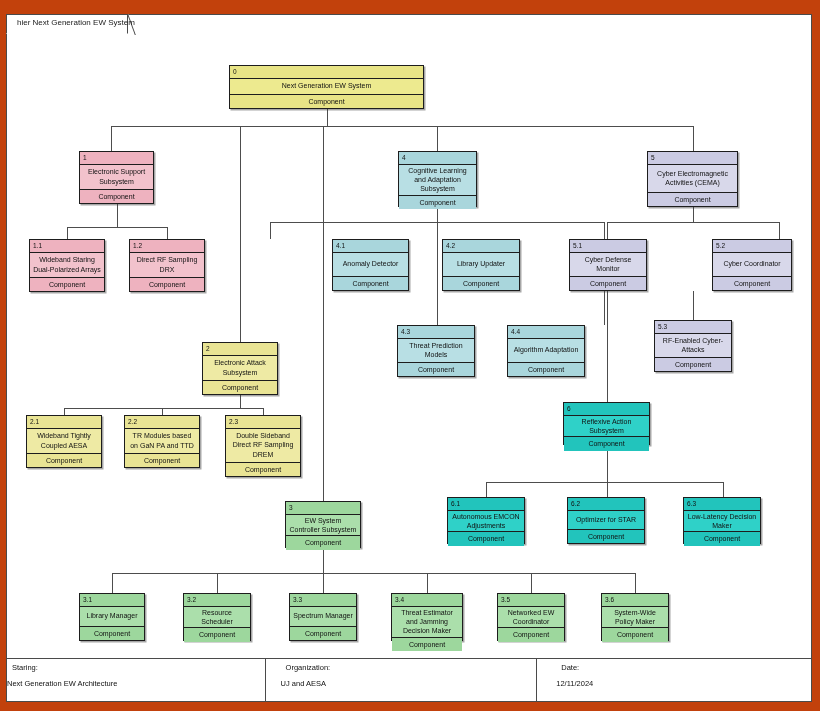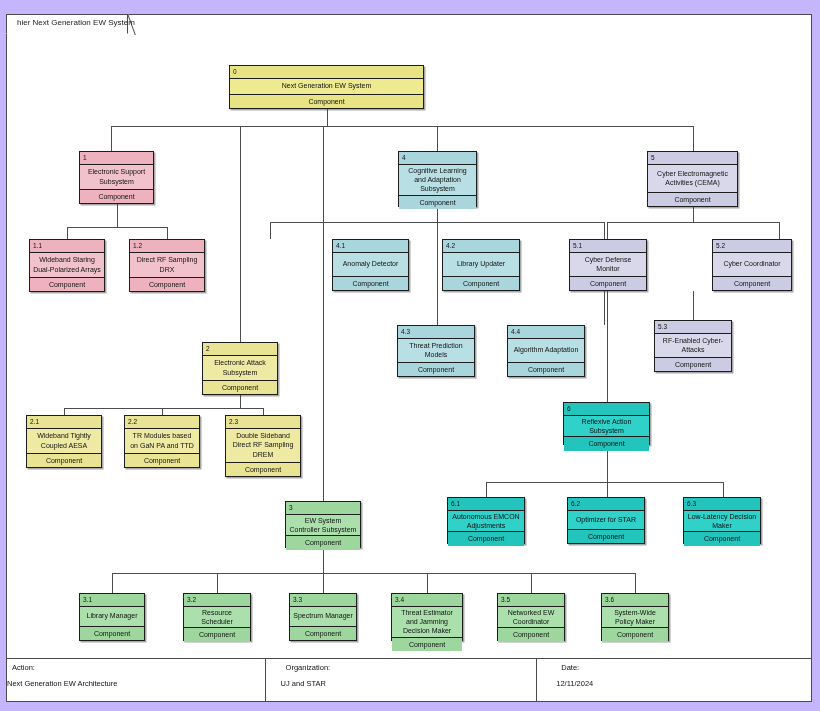--- a/index.html
+++ b/index.html
@@ -8,21 +8,21 @@
     background: #ffffff;
   }
   body {
     font-family: "Liberation Sans", sans-serif;
     -webkit-font-smoothing: antialiased;
   }
   #canvas {
     position: relative;
     width: 820px;
     height: 711px;
-    background: #c4b5fd;
+    background: #c2410c;
     overflow: hidden;
   }
 
   
   #sheet {
     position: absolute;
     left: 6px;
     top: 14px;
     width: 806px;
     height: 688px;
@@ -379,26 +379,26 @@
     <div class="node c-teal" style="left:676px; top:462px; width:78px; height:47px;">
       <div class="n-id">6.3</div>
       <div class="n-name">Low-Latency Decision Maker</div>
       <div class="n-type">Component</div>
     </div>
 
   </div>
 
   <div id="footer">
     <div class="f-cell" style="width:270px;">
-      <span class="f-label">Action:</span>
+      <span class="f-label">Staring:</span>
       <span class="f-value">Next Generation EW Architecture</span>
     </div>
     <div class="f-cell" style="width:268px;margin-left:15px;">
       <span class="f-label">Organization:</span>
-      <span class="f-value">UJ and STAR</span>
+      <span class="f-value">UJ and AESA</span>
     </div>
     <div class="f-cell" style="width:266px;margin-left:19px;">
       <span class="f-label">Date:</span>
       <span class="f-value">12/11/2024</span>
     </div>
   </div>
 
 </div>
 
 </body></html>

